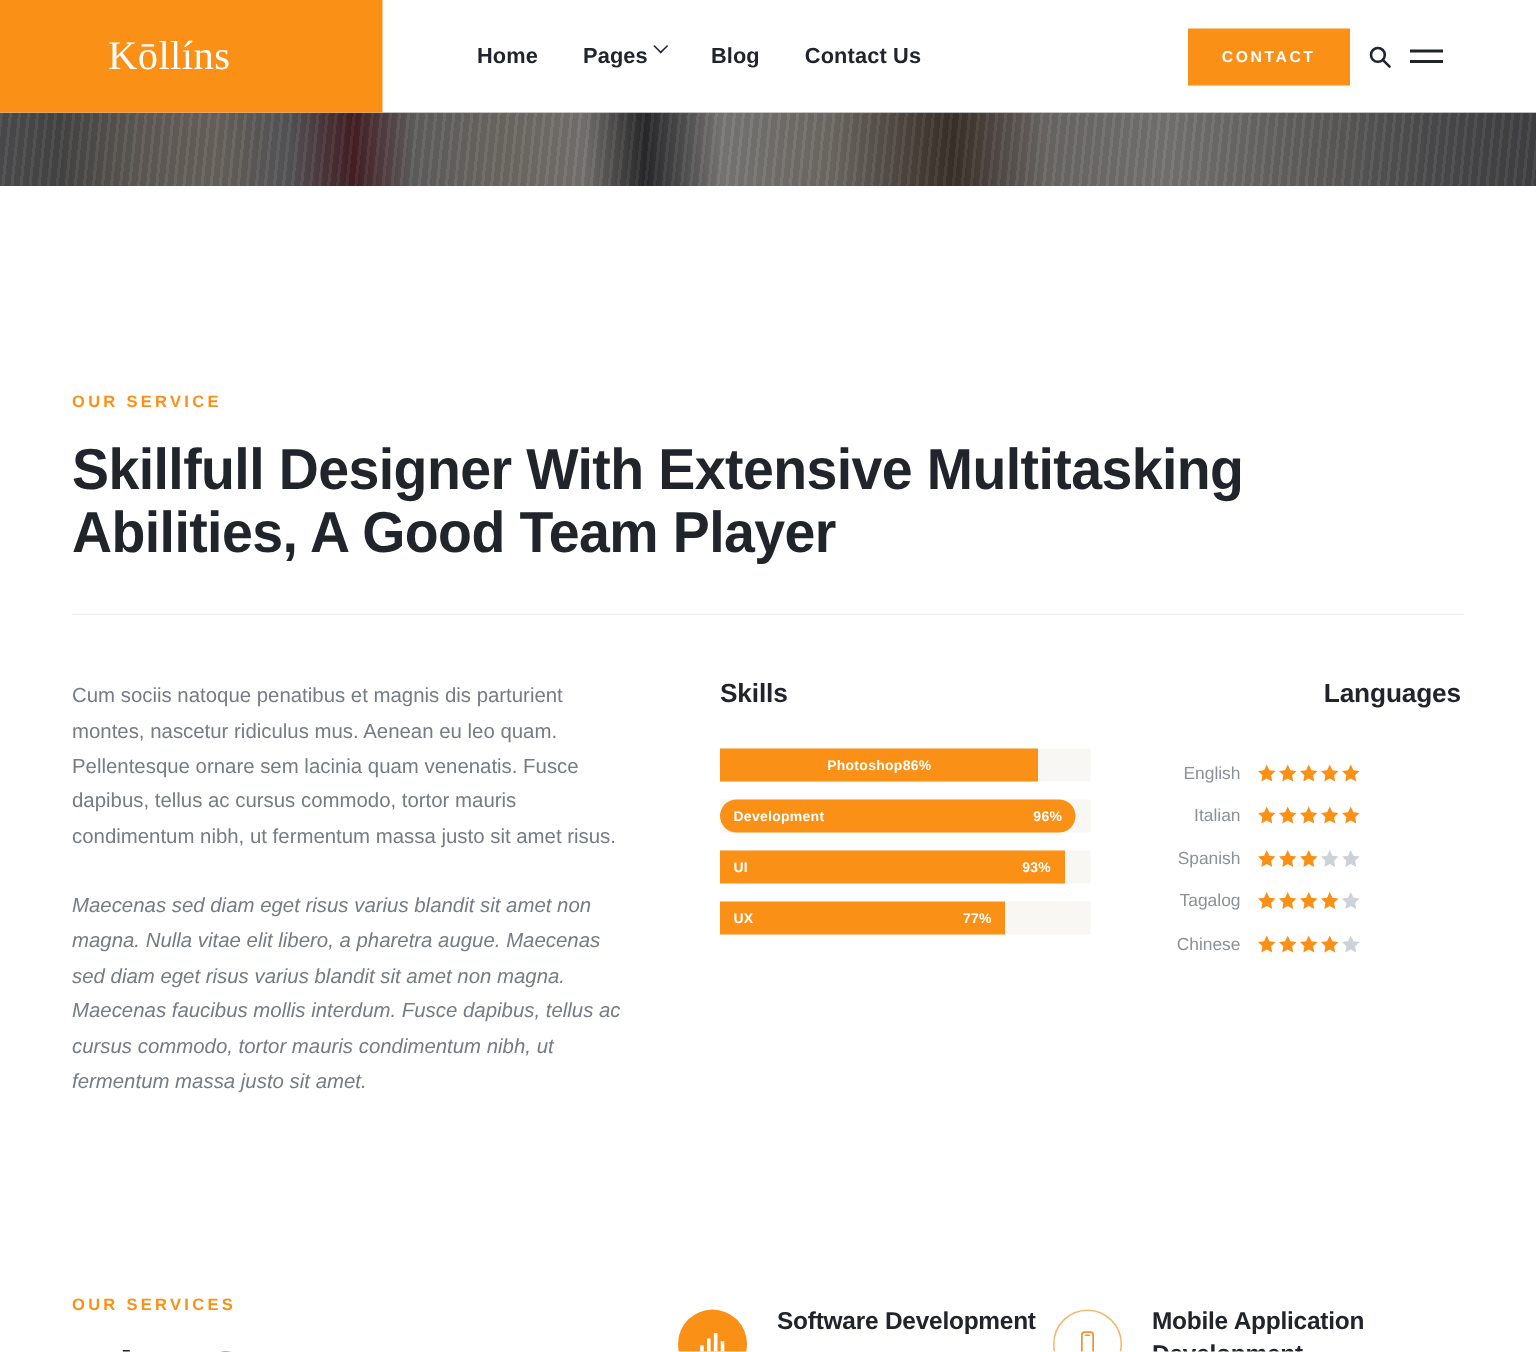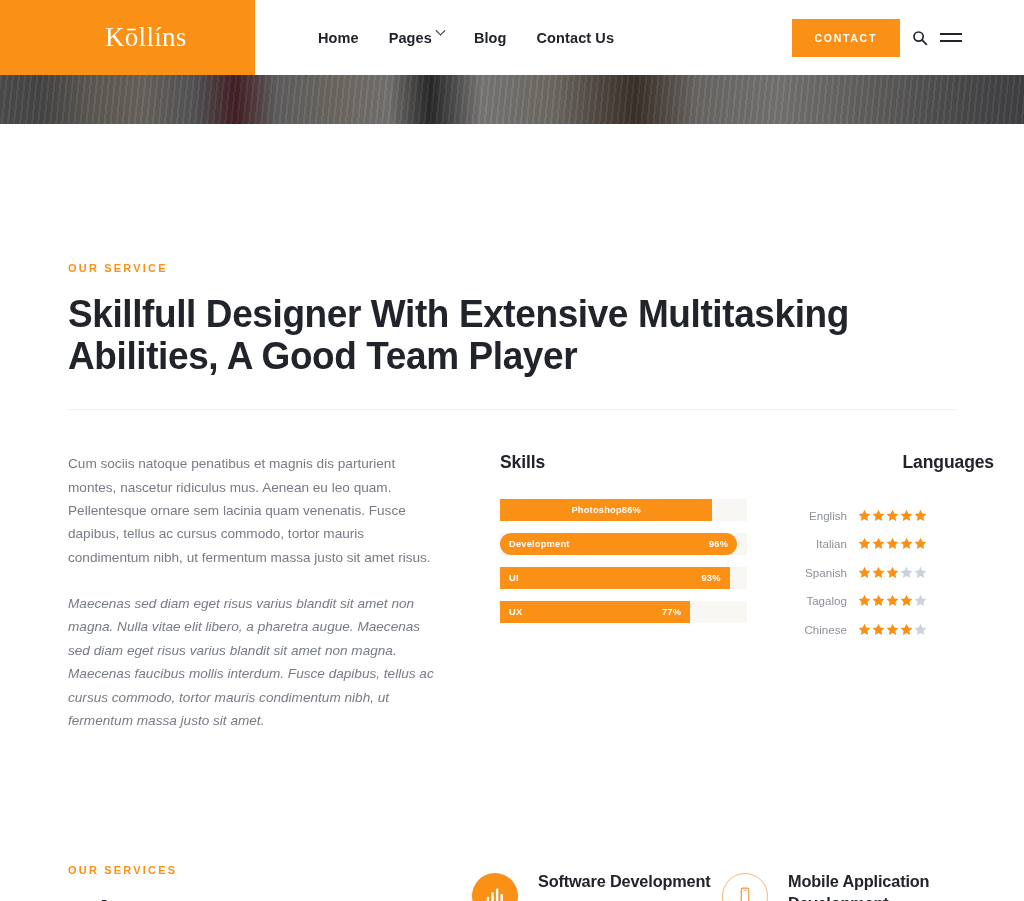--- a/index.html
+++ b/index.html
@@ -20,21 +20,21 @@
     display: flex;
     align-items: stretch;
     background: #ffffff;
     z-index: 10;
   }
   .logo-block {
     width: 255px;
     background: #FA9016;
     display: flex;
     align-items: center;
-    padding-left: 105px;
+    padding-left: 72px;
     flex: 0 0 255px;
   }
   .logo-text {
     font-family: "Liberation Serif", serif;
     color: #ffffff;
     font-size: 27px;
     letter-spacing: .3px;
     line-height: 1;
     white-space: nowrap;
   }
@@ -111,21 +111,21 @@
   }
   .hero-photo::after{
     content:"";
     position:absolute; inset:0;
     background:
       repeating-linear-gradient(96deg, rgba(255,255,255,.10) 0 2px, rgba(0,0,0,.10) 2px 6px);
     opacity:.5;
   }
 
   
-  .wrap { padding: 0 68px; }
+  .wrap { padding: 0 48px; }
 
   .eyebrow {
     color: #FA9016;
     font-size: 11px;
     font-weight: bold;
     letter-spacing: 2.2px;
     text-transform: uppercase;
   }
 
   .section-one { padding-top: 138px; }

